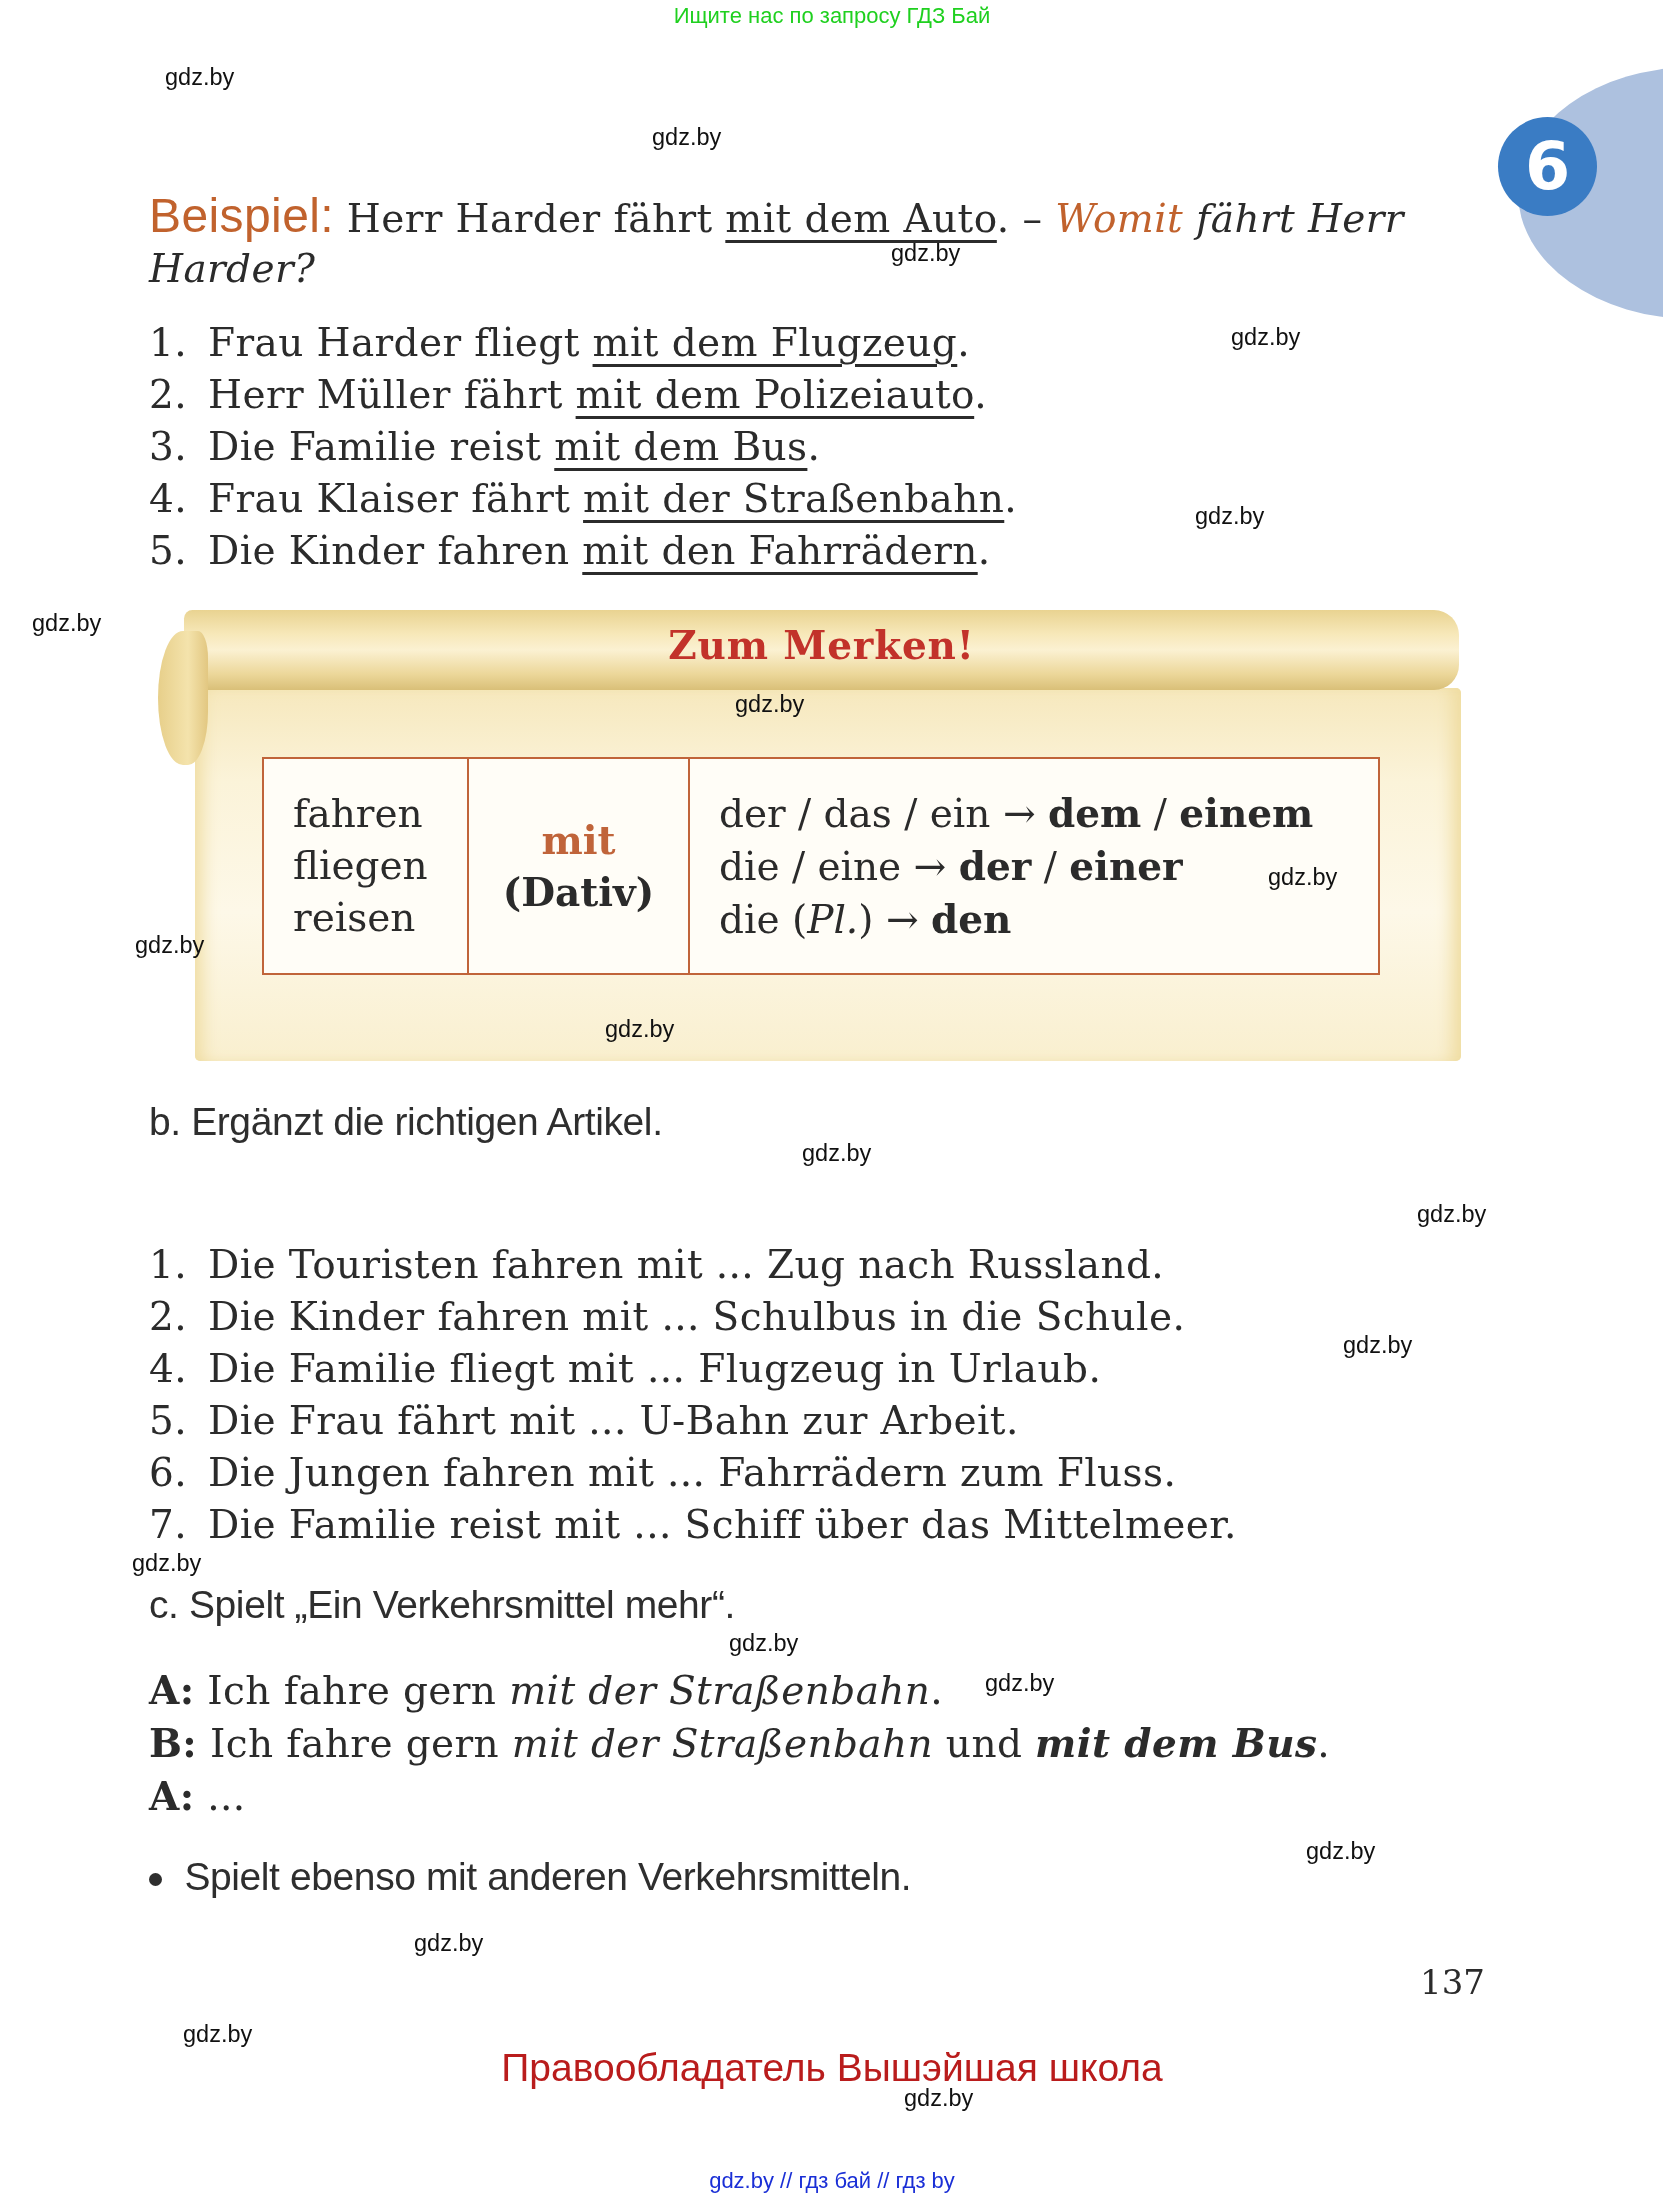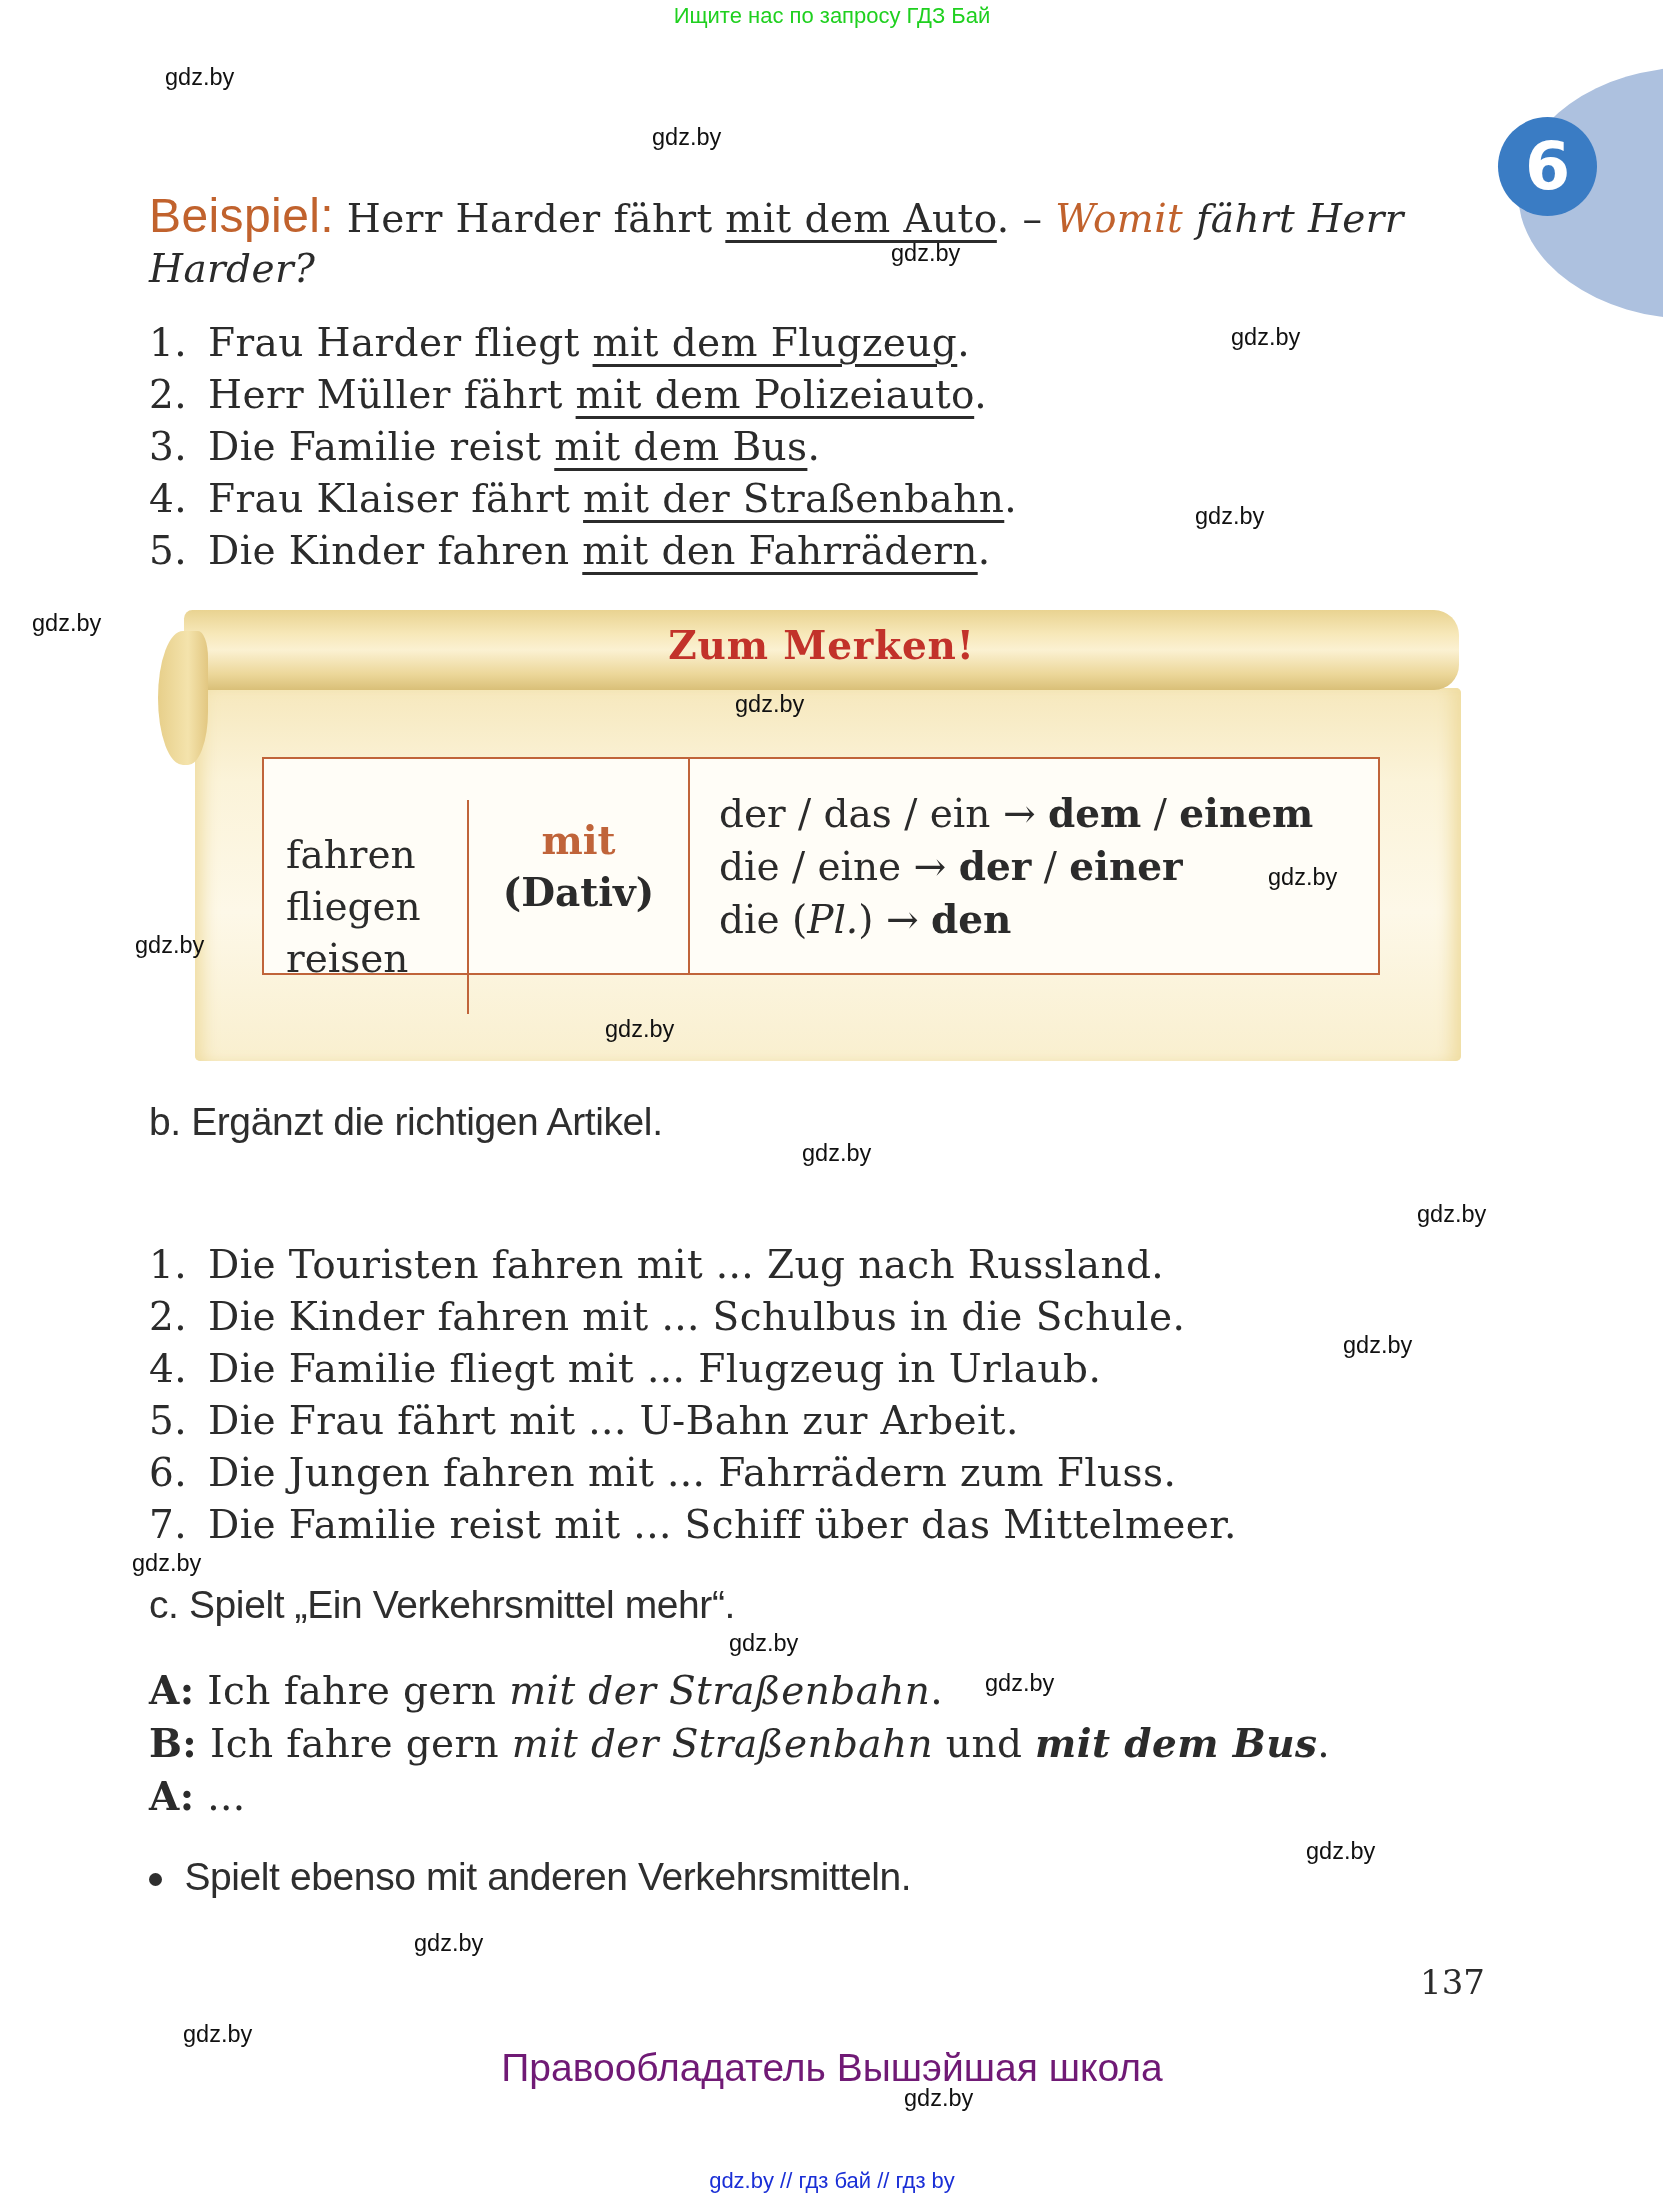--- a/index.html
+++ b/index.html
@@ -36,29 +36,29 @@
      background:linear-gradient(180deg,#e9d391 0%,#f7e8b9 30%,#fbf1d2 50%,#ecd79a 80%,#d9bf78 100%);
      border-radius:8.4px 25px 25px 8.4px; }
   .scroll-curl { left:158px; top:631px; width:50px; height:134px; border-radius:50% 20% 40% 50%;
      background:linear-gradient(90deg,#e7cf8a,#f4e3ac 60%,#e2c781); }
   .merken-title { left:184px; top:622px; width:1275px; text-align:center; font-family:"DejaVu Serif", serif;
      font-weight:bold; font-size:39px; color:#c2322a; letter-spacing:0.8px; }
 
   .grammar-table { left:262px; top:757px; width:1118px; height:218px; border:2.5px solid #c0643a; background:#fffdf7;
      display:flex; box-sizing:border-box; }
   .cell { box-sizing:border-box; height:100%; font-size:39px; line-height:52px; display:flex; flex-direction:column; justify-content:center; }
-  .c1 { width:205px; border-right:2.5px solid #c0643a; padding-left:22px;margin-top:41px; }
+  .c1 { width:205px; border-right:2.5px solid #c0643a; padding-left:29px; }
   .c2 { width:221px; border-right:2.5px solid #c0643a; text-align:center; align-items:center; }
   .c3 { flex:1; padding-left:29px; }
   .mit { color:#c0643a; font-weight:bold; }
   .b { font-weight:bold; }
   .i { font-style:italic; }
 
   .page-num { left:1420px; top:1962px; font-size:34px; color:#2b2b2b; }
-  .rights { left:0; width:1664px; top:2046px; text-align:center; font-family:"Liberation Sans", sans-serif; font-size:39px; color:#701a75; }
+  .rights { left:0; width:1664px; top:2046px; text-align:center; font-family:"Liberation Sans", sans-serif; font-size:39px; color:#b91c1c; }
   .footer-links { left:0; width:1664px; top:2168px; text-align:center; font-family:"Liberation Sans", sans-serif; font-size:22px; color:#1a2fd6; }
 </style>
 </head>
 <body>
 
 <div class="abs top-banner sans">Ищите нас по запросу ГДЗ Бай</div>
 
 <div class="abs chapter-bg"></div>
 <div class="abs chapter-badge">6</div>
 

